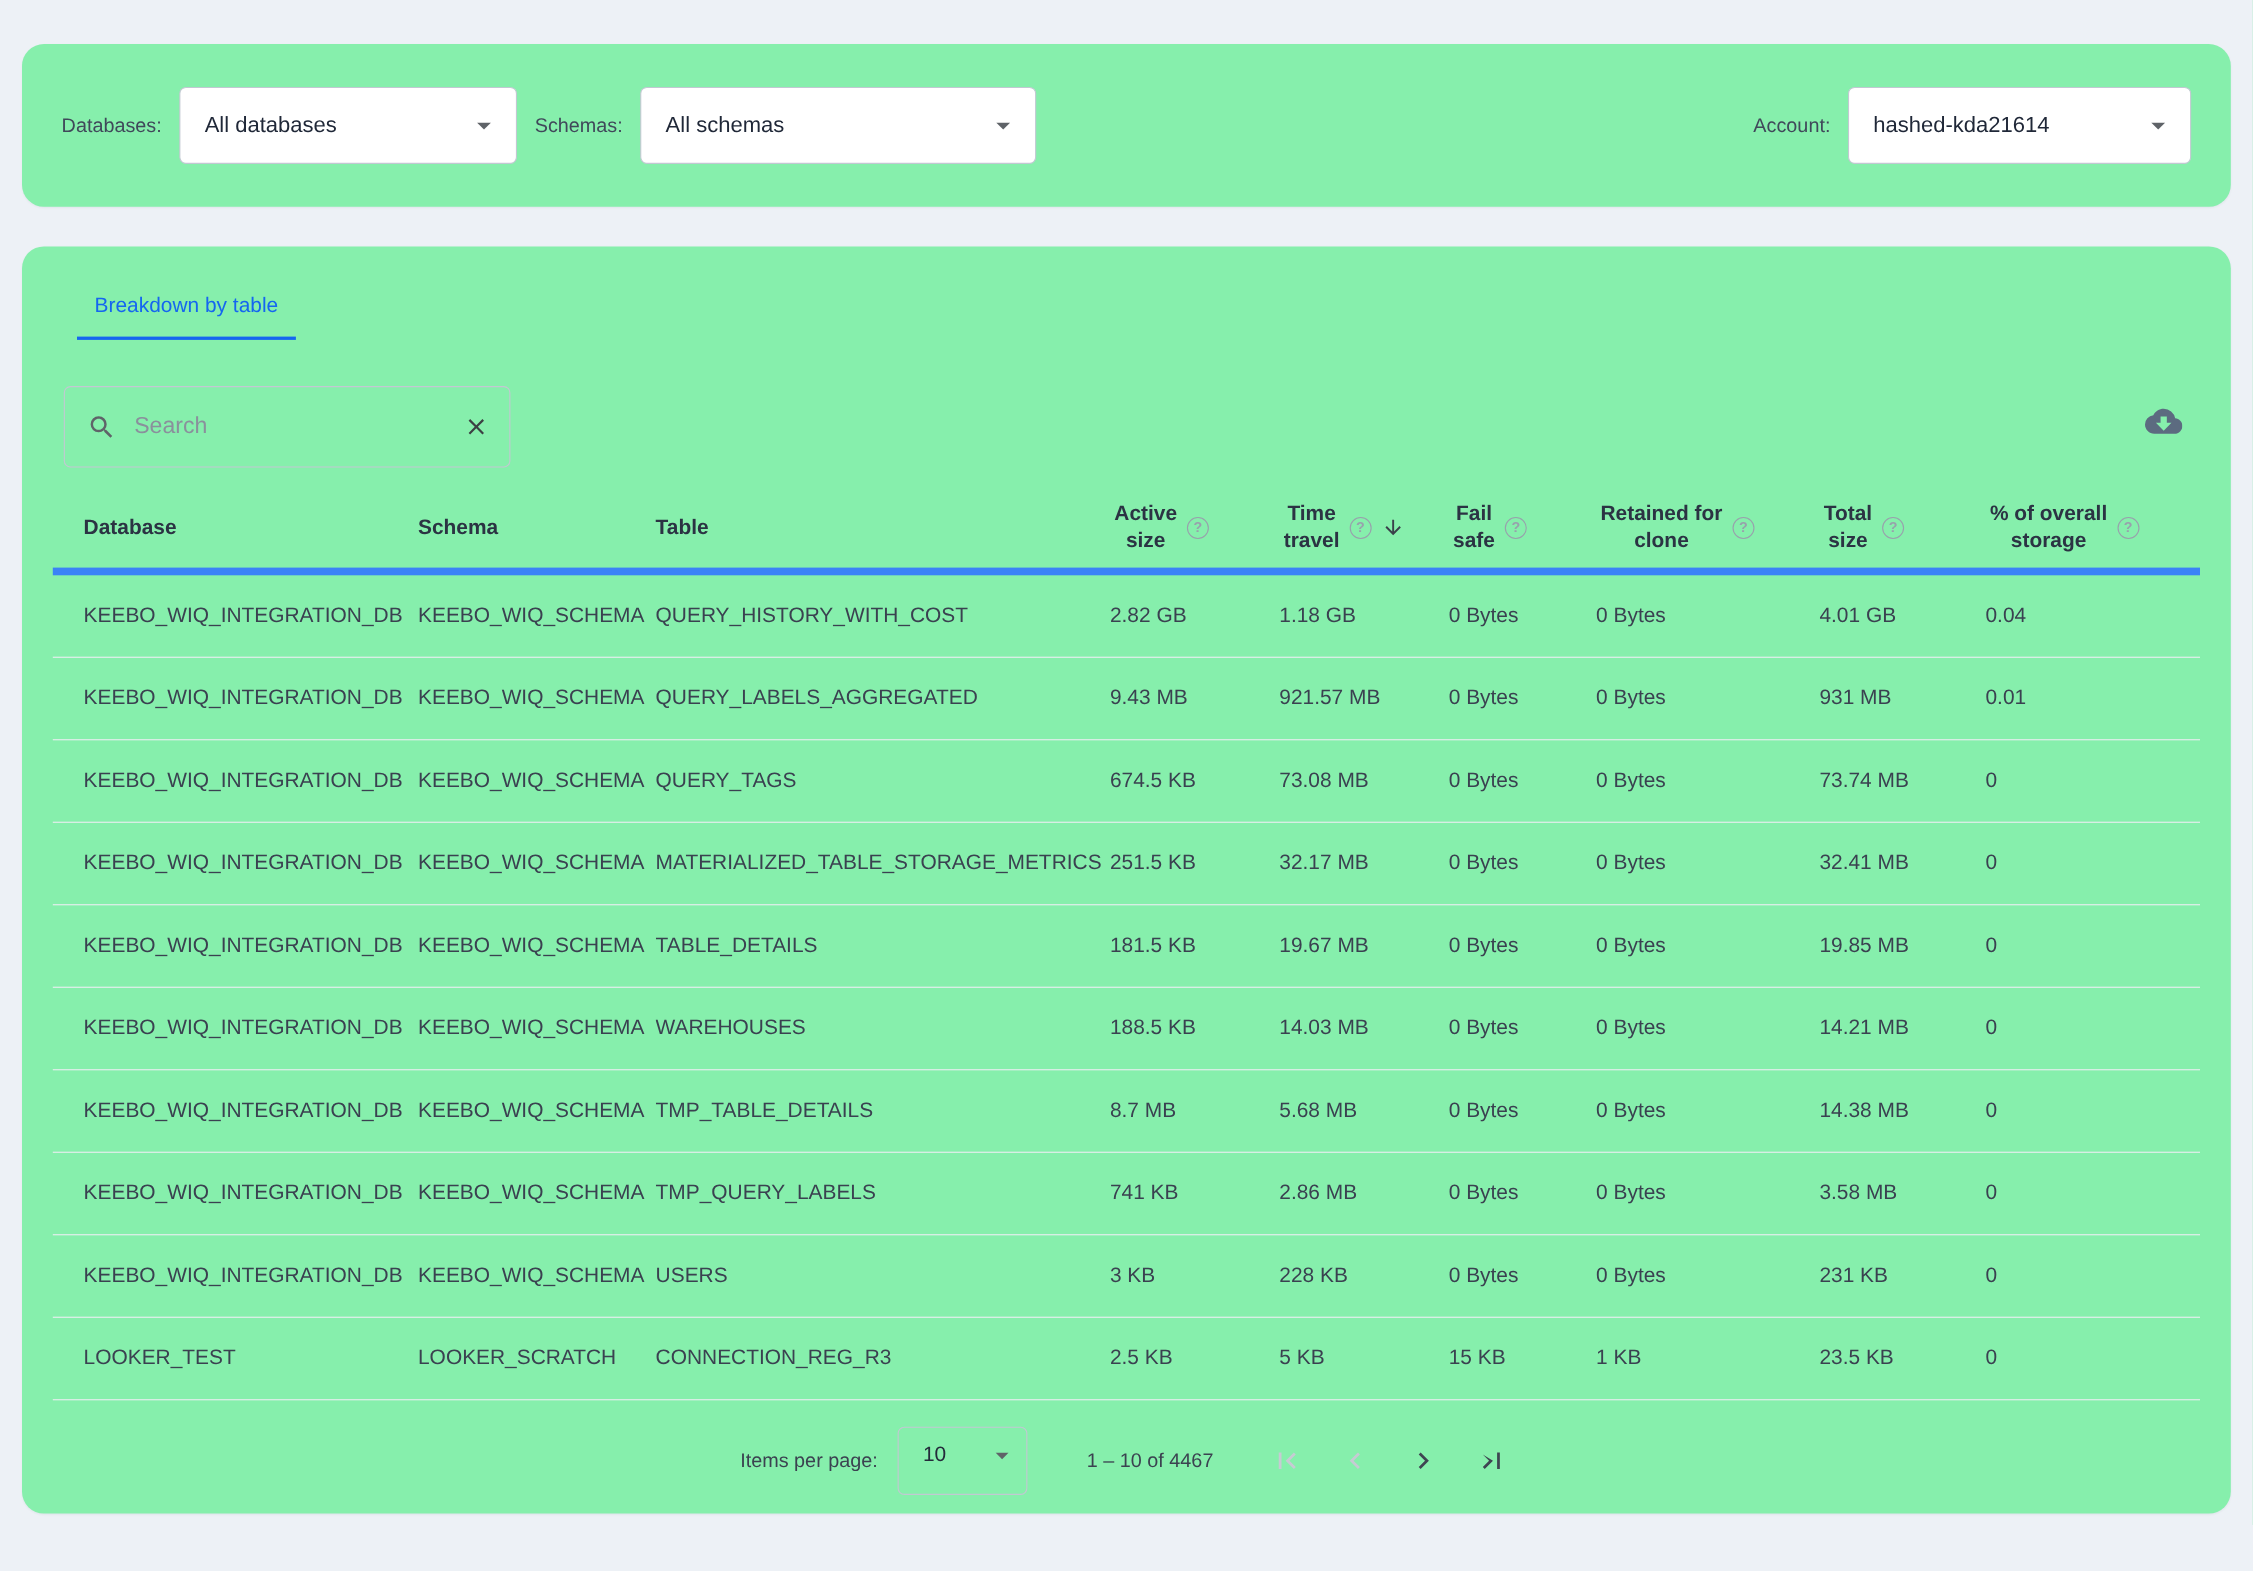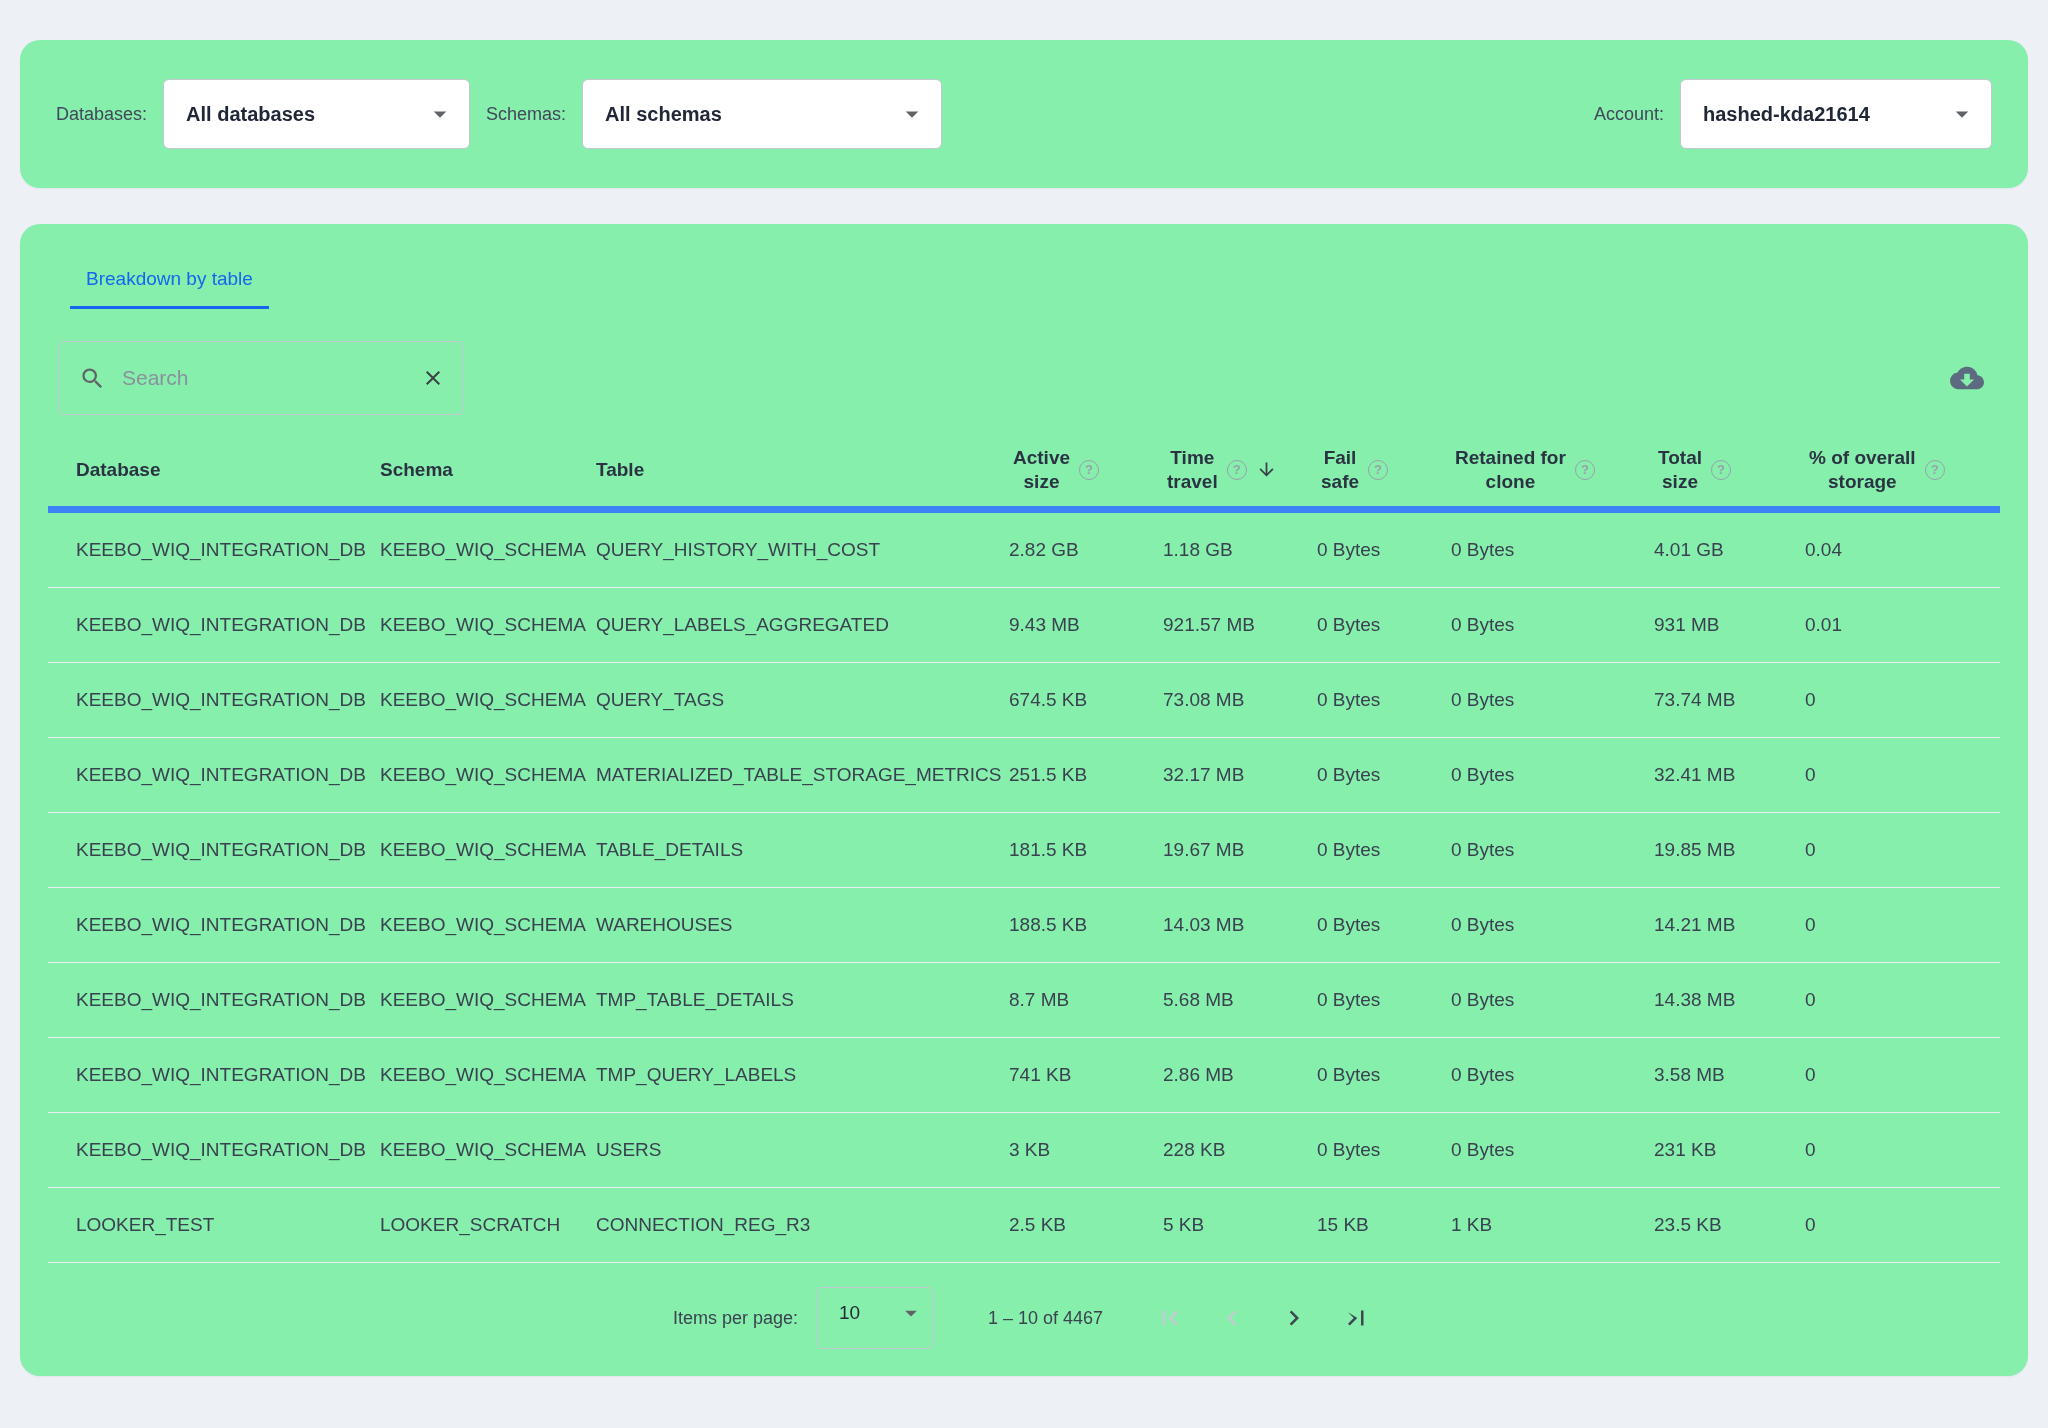--- a/index.html
+++ b/index.html
@@ -27,21 +27,21 @@
     display: flex; align-items: center;
     padding: 0 36px;
   }
   .filter-group { display: flex; align-items: center; }
   .filter-label { font-size: 18px; color: #40485a; margin-right: 16px; white-space: nowrap; }
   .select {
     display: flex; align-items: center; justify-content: space-between;
     border: 1px solid #c2c8d2; border-radius: 6px;
     height: 70px; padding: 0 14px 0 22px; background: #fff; cursor: pointer;
   }
-  .select .select-value { font-size: 20px; font-weight: 700; color: #202838; white-space: nowrap; }
+  .select .select-value { font-size: 20px; font-weight: 400; color: #202838; white-space: nowrap; }
   .select .arrow { flex: 0 0 auto; margin-left: 14px; }
   .select-databases { width: 307px; }
   .select-schemas { width: 360px; }
   .select-account { width: 312px; }
   .group-schemas { margin-left: 16px; }
   .group-account { margin-left: auto; }
 
   
   .main-card { margin-top: 36px; height: 1152px; padding-top: 44px; }
 
@@ -52,21 +52,21 @@
     border-bottom: 3px solid #1566f0; cursor: pointer;
   }
 
   .toolbar {
     display: flex; align-items: center; justify-content: space-between;
     margin: 32px 42px 0 38px;
   }
   .search-box {
     width: 406px; height: 74px;
     border: 1px solid #c2c8d2; border-radius: 6px;
-    display: flex; align-items: center; gap: 16px; padding: 0 16px 0 20px;
+    display: flex; align-items: center; gap: 16px; padding: 0 16px 0 20px; margin-top: 10px;
   }
   .search-box input {
     border: none; outline: none; flex: 1; min-width: 0;
     font-size: 21px; color: #2a3140; font-family: "Liberation Sans", sans-serif;
     background: transparent;
   }
   .search-box input::placeholder { color: #8a909c; }
   .icon-btn { background: none; border: none; cursor: pointer; display: flex; align-items: center; padding: 2px; }
 
   

